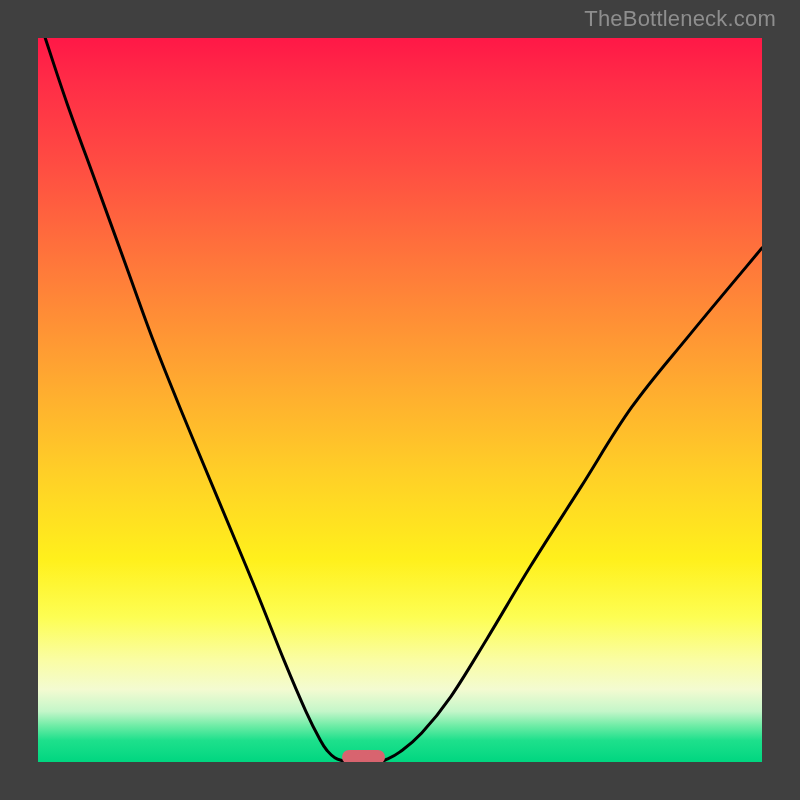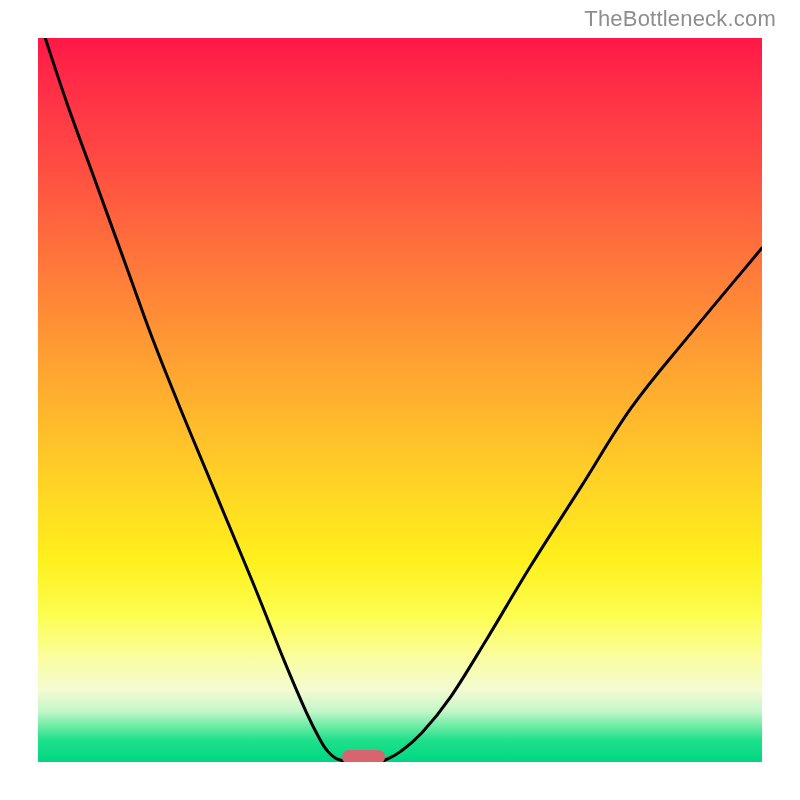--- a/index.html
+++ b/index.html
@@ -10,21 +10,21 @@
     overflow: hidden;
     background: #000;
     font-family: Arial, Helvetica, sans-serif;
   }
   .frame {
     position: absolute;
     top: 0;
     left: 0;
     width: 800px;
     height: 800px;
-    background: #ffffff;
+    background: #404040;
   }
   .plot-area {
     position: absolute;
     top: 38px;
     left: 38px;
     width: 724px;
     height: 724px;
     overflow: hidden;
   }
   .gradient {

